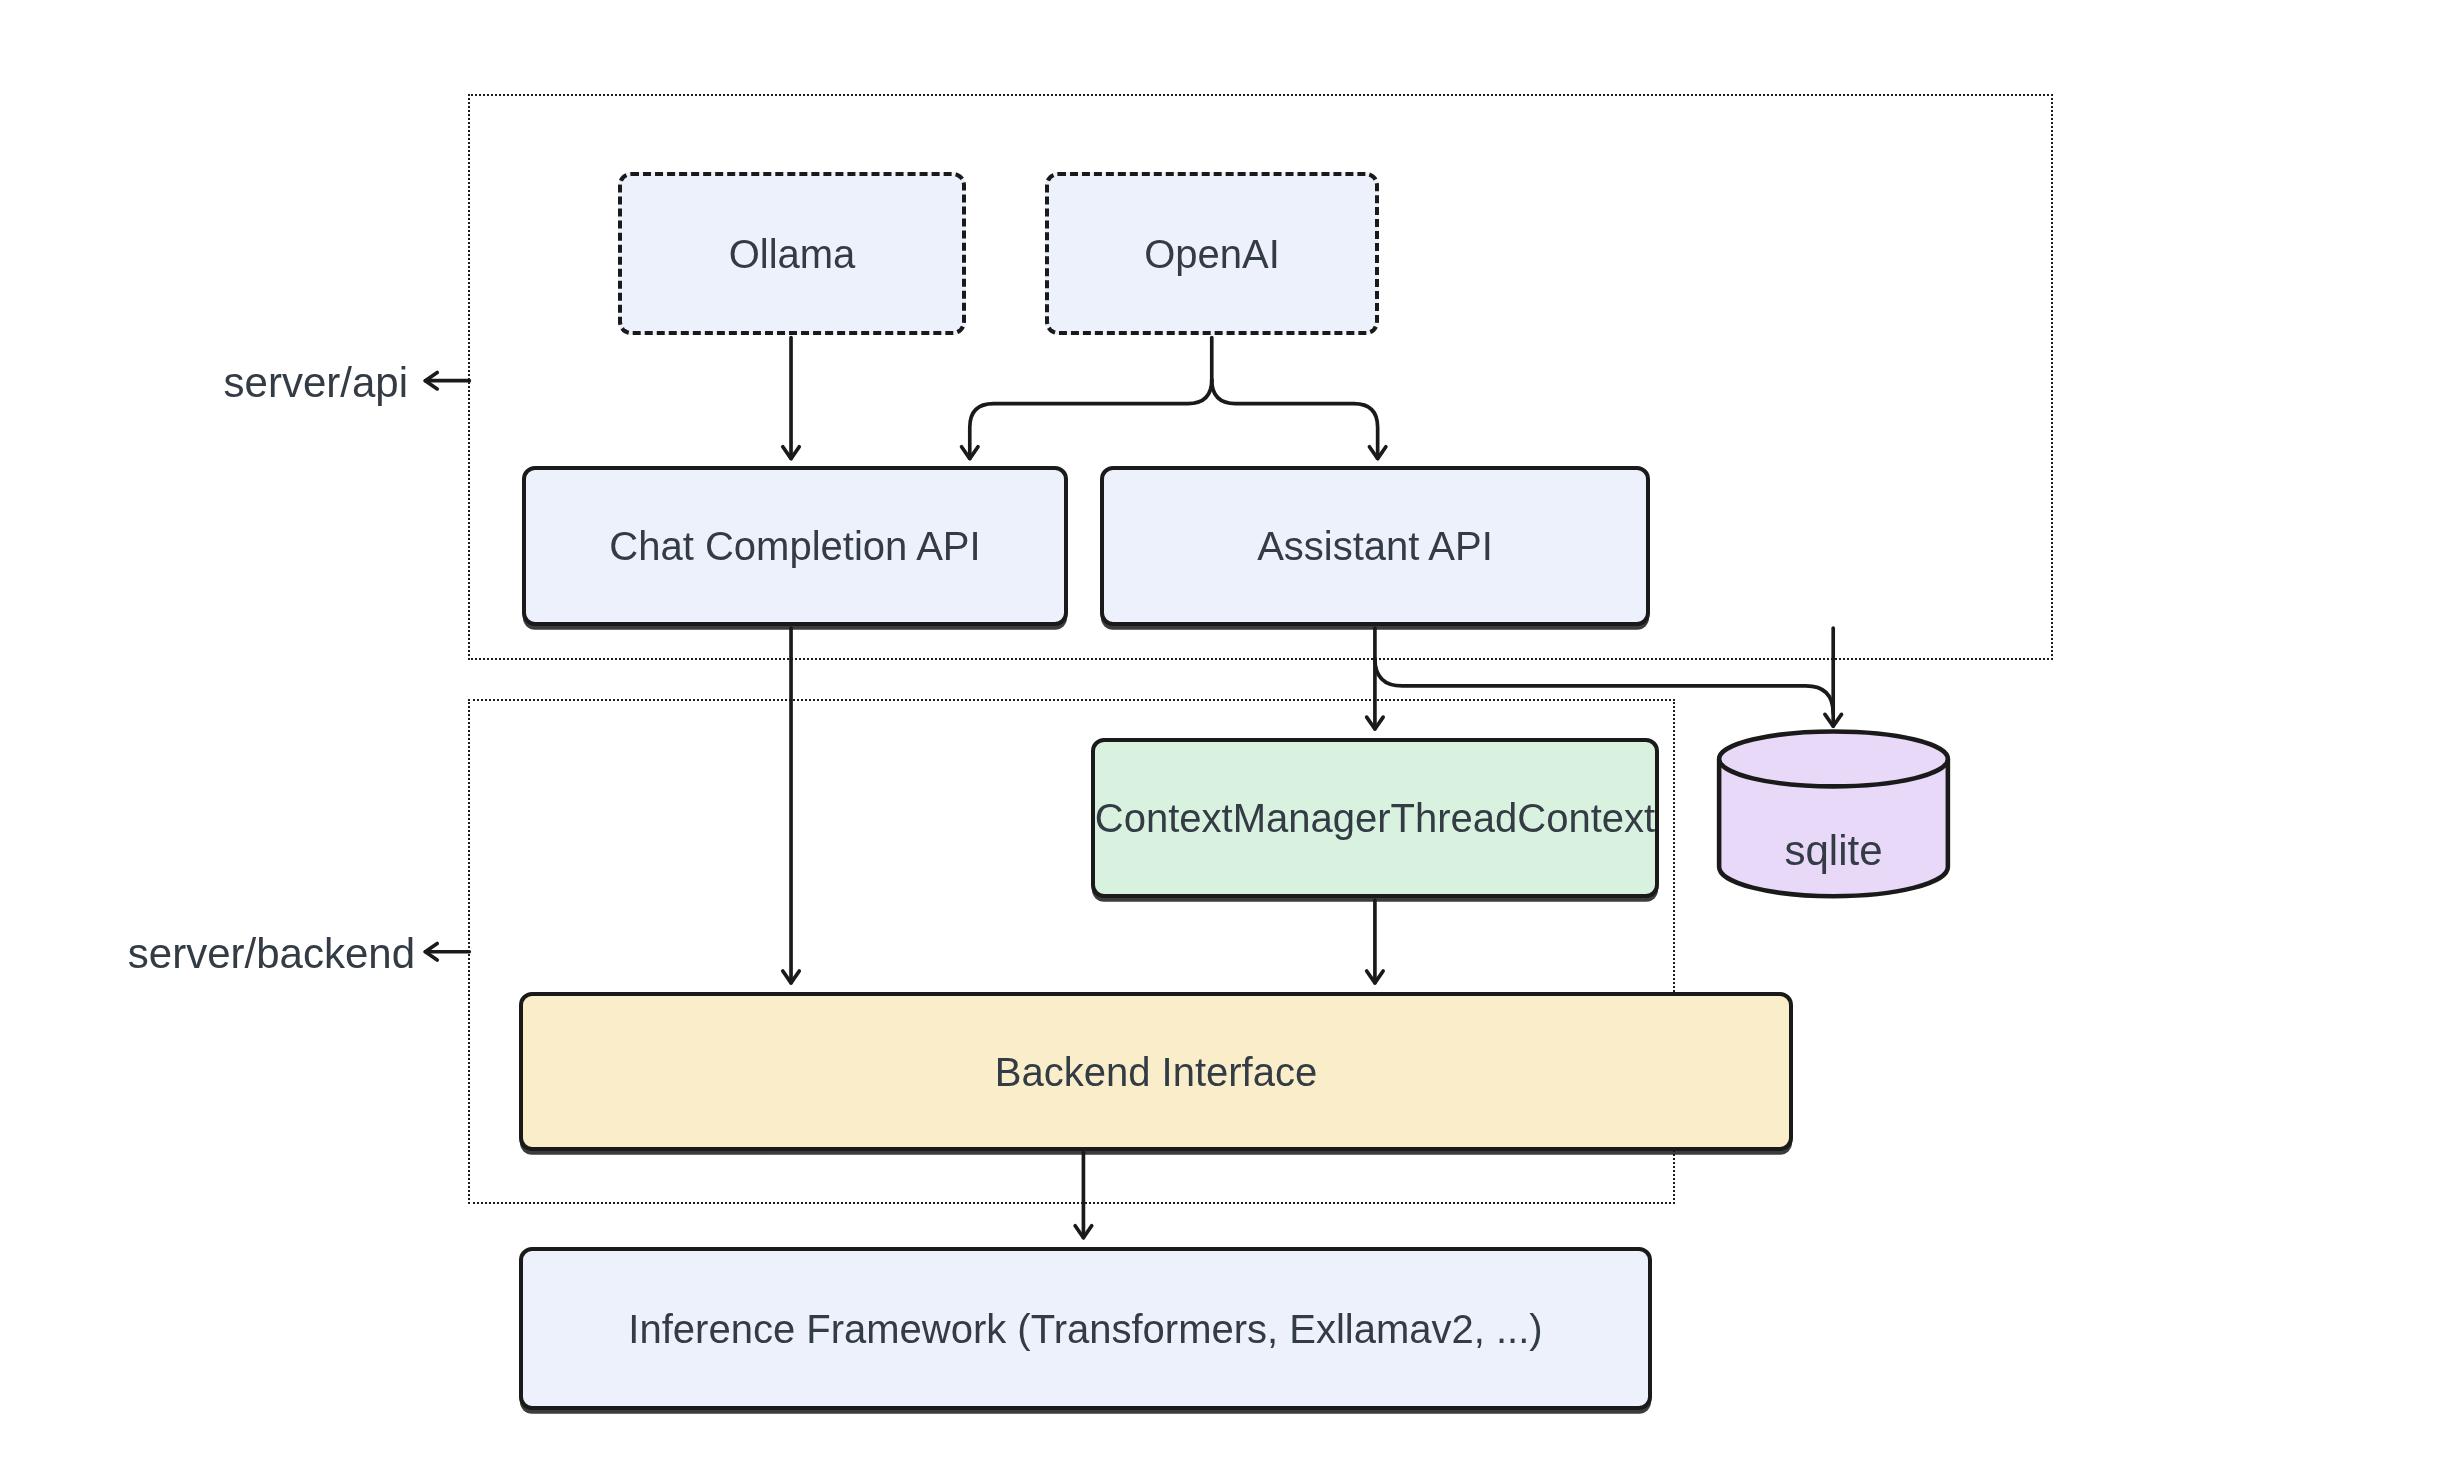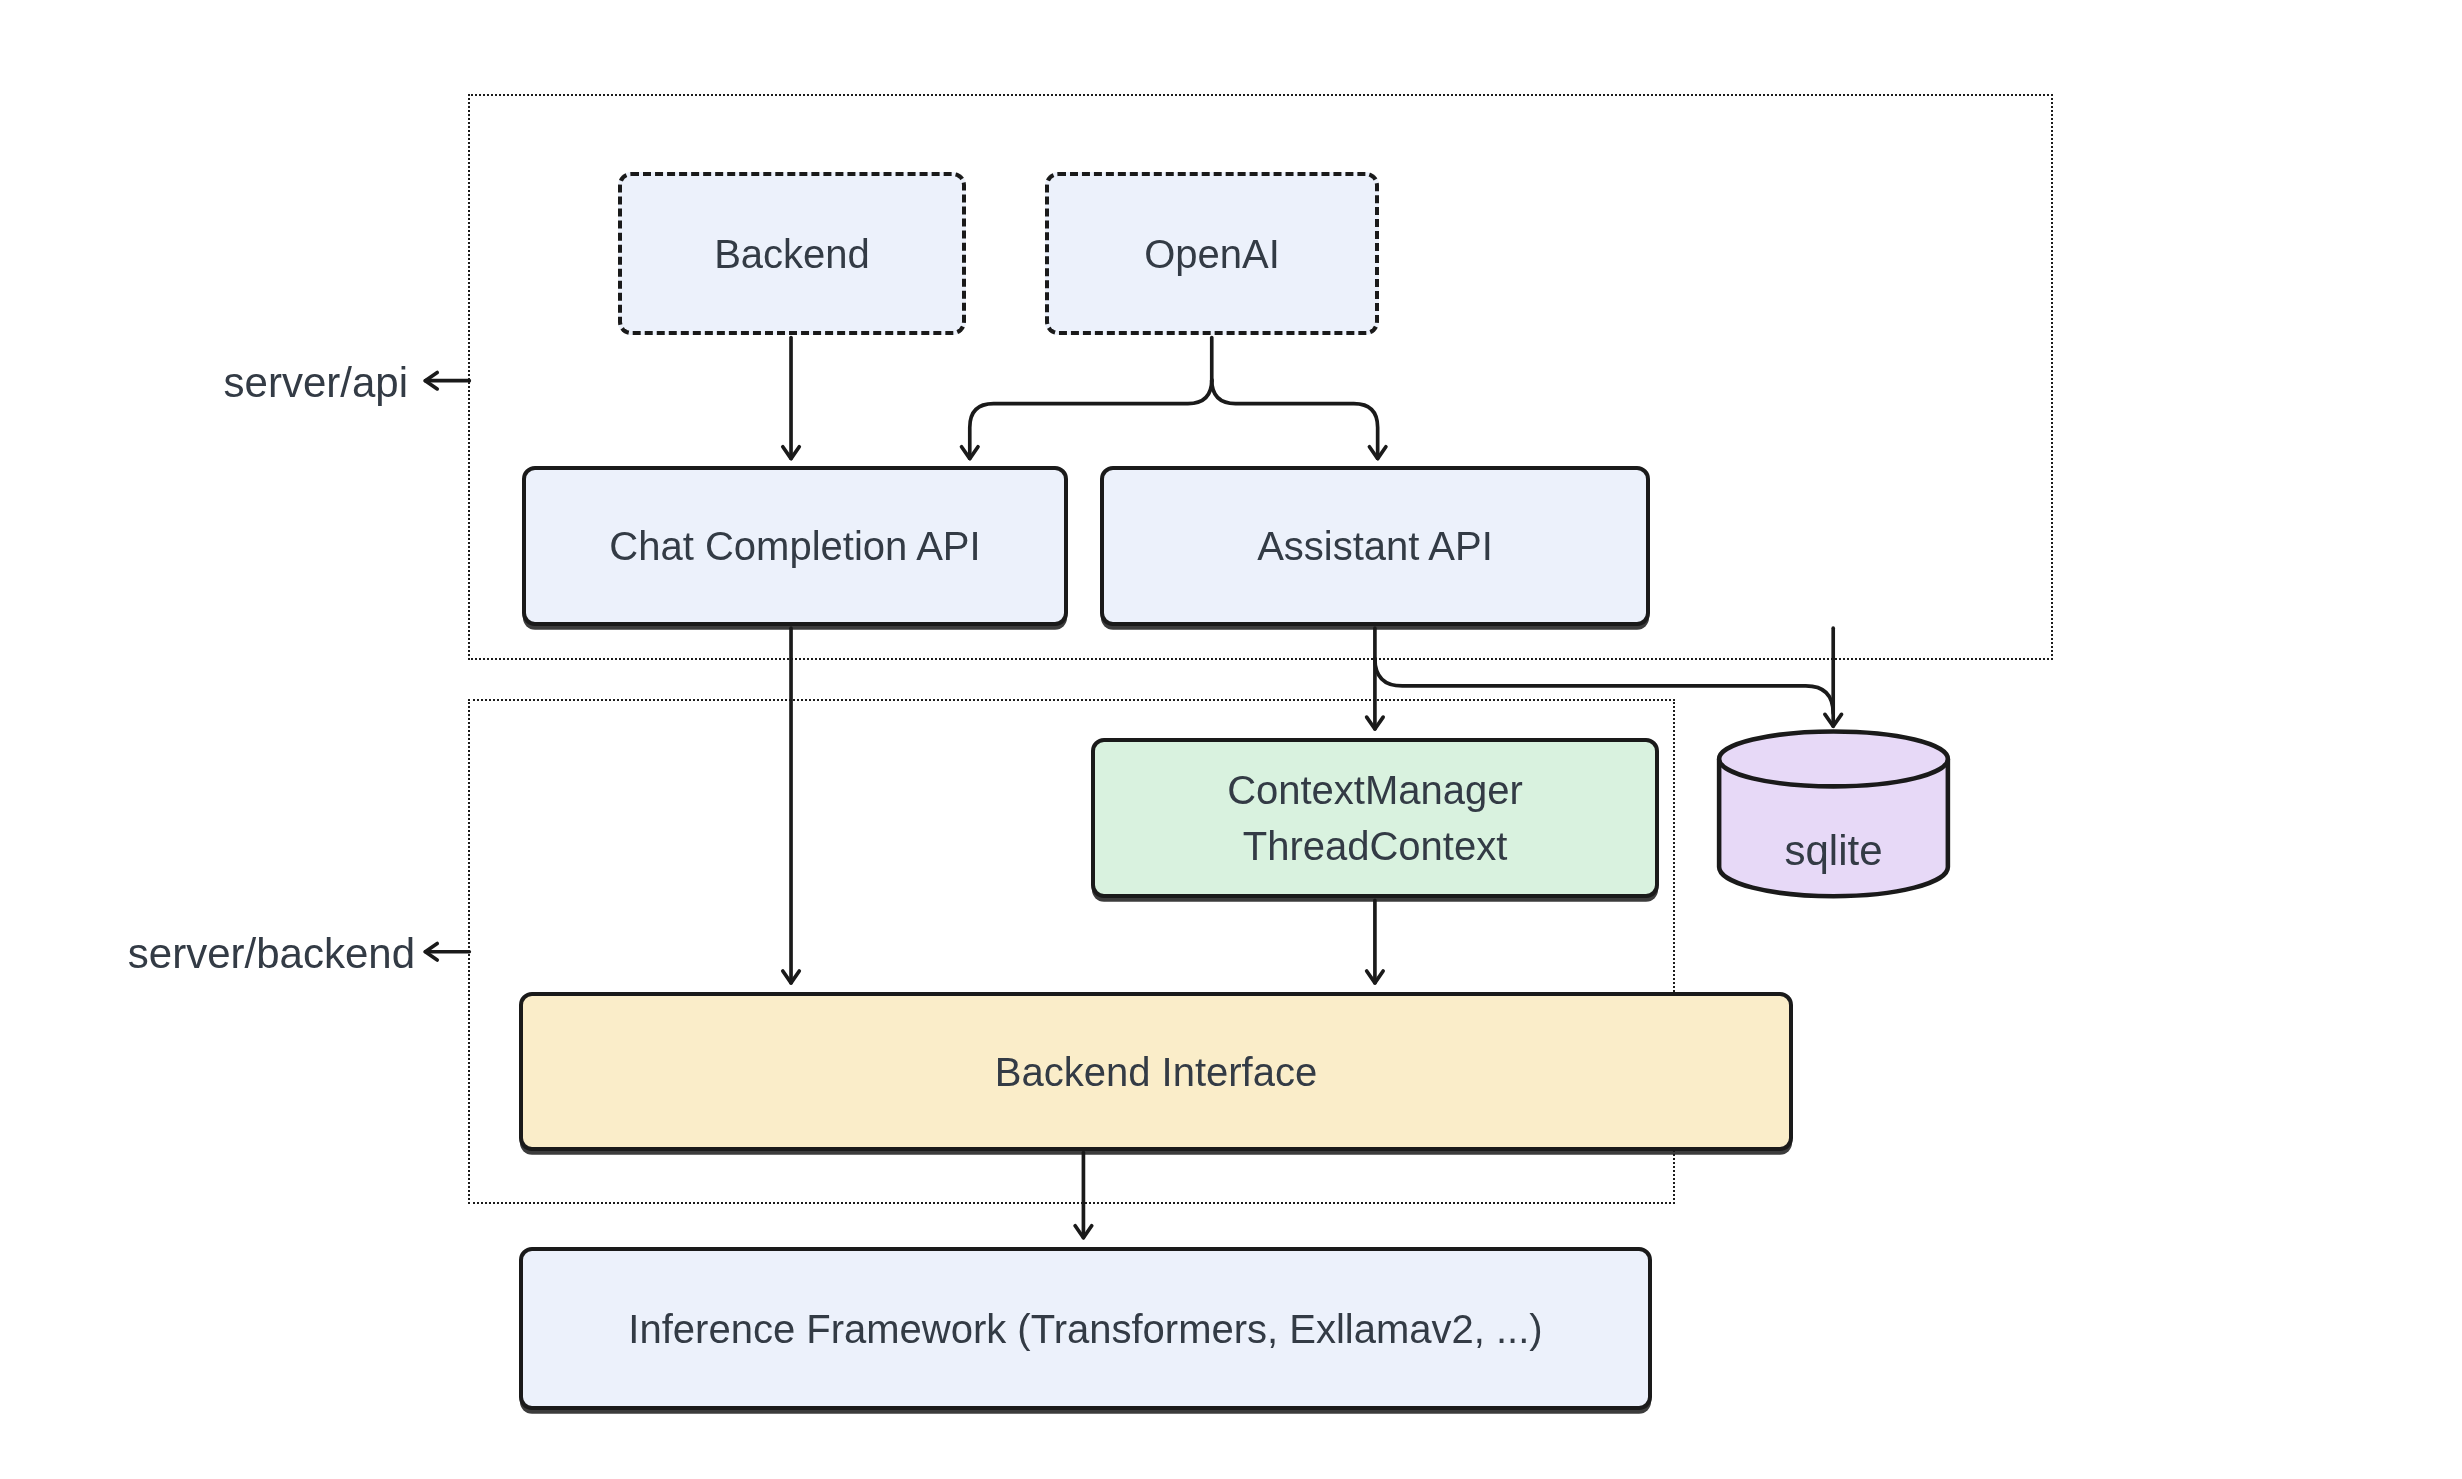--- a/index.html
+++ b/index.html
@@ -45,21 +45,21 @@
   }
   .node.solid { box-shadow: 0 4.6px 0 -0.9px rgba(26,26,26,0.85); }
   .node.dashed { border-style: dashed; }
 
   .node-ollama    { left: 618px;  top: 172px;  width: 348px;  height: 163px; }
   .node-openai    { left: 1045px; top: 172px;  width: 334px;  height: 163px; }
   .node-chat      { left: 522px;  top: 466px;  width: 546px;  height: 160px; }
   .node-assistant { left: 1100px; top: 466px;  width: 550px;  height: 160px; }
   .node-web       { left: 1688px; top: 466px;  width: 293px;  height: 160px; }
   .node-ctx       { left: 1091px; top: 738px;  width: 568px;  height: 160px;
-                    background: var(--node-green, #d9f2df); flex-direction: column; }
+                    background: var(--node-green, #d9f2df); flex-direction: row; }
   .node-backend-iface { left: 519px; top: 992px; width: 1274px; height: 159px;
                     background: var(--node-yellow, #faedc9); }
   .node-inference { left: 519px;  top: 1247px; width: 1133px; height: 163px; }
 
   .cylinder-svg {
     position: absolute;
     left: 1716px; top: 726px;
     width: 235px; height: 183px;
   }
   .cylinder-label {
@@ -114,21 +114,21 @@
       <path d="M1500,982 L1500,1072" marker-end="url(#arrowhead)"></path>
 
       <path d="M1182,1257 L1182,1350" marker-end="url(#arrowhead)"></path>
 
       <path d="M512,415 L464,415" marker-end="url(#arrowhead)"></path>
       <path d="M512,1038 L464,1038" marker-end="url(#arrowhead)"></path>
     </g>
   </svg>
 
   <div class="node dashed node-ollama">
-    <span>Backend</span>
+    <span>Ollama</span>
   </div>
 
   <div class="node dashed node-openai">
     <span>OpenAI</span>
   </div>
 
   <div class="node solid node-chat">
     <span>Chat Completion API</span>
   </div>
 

